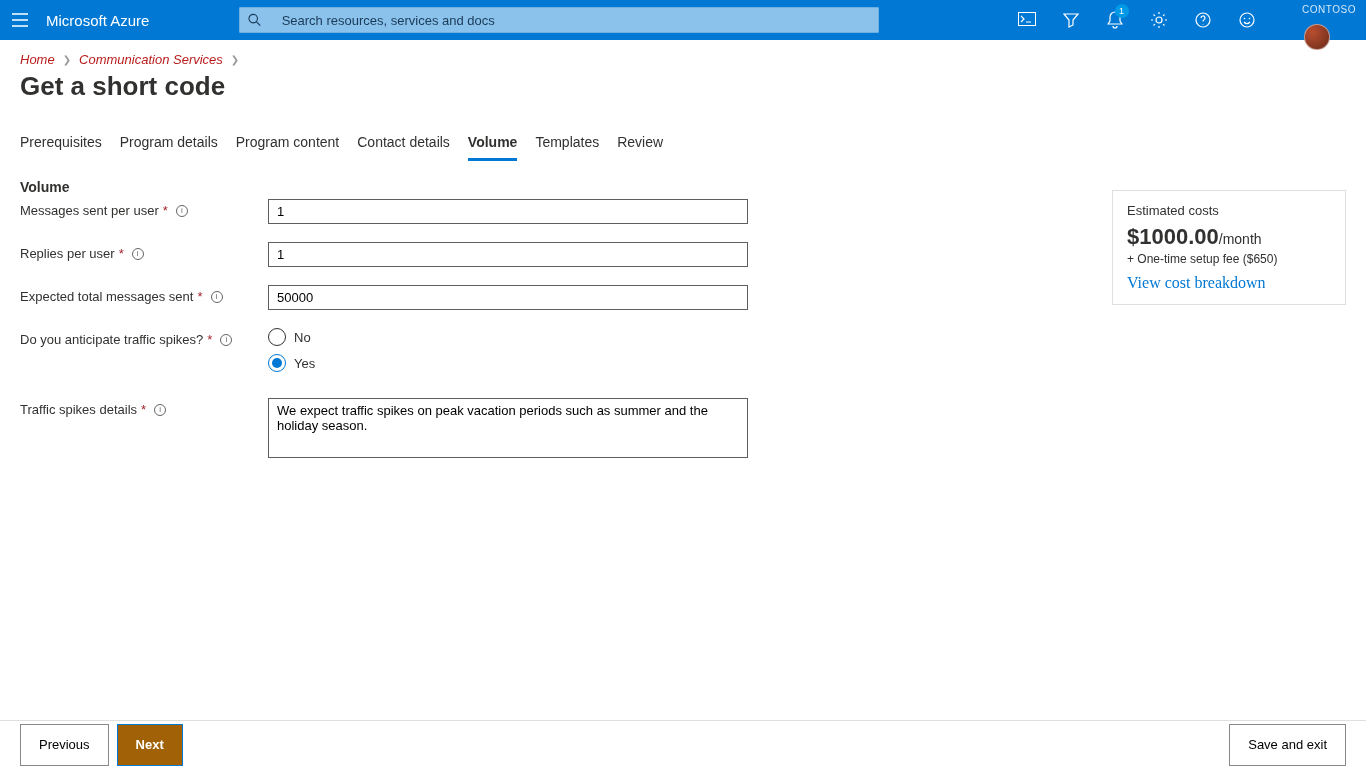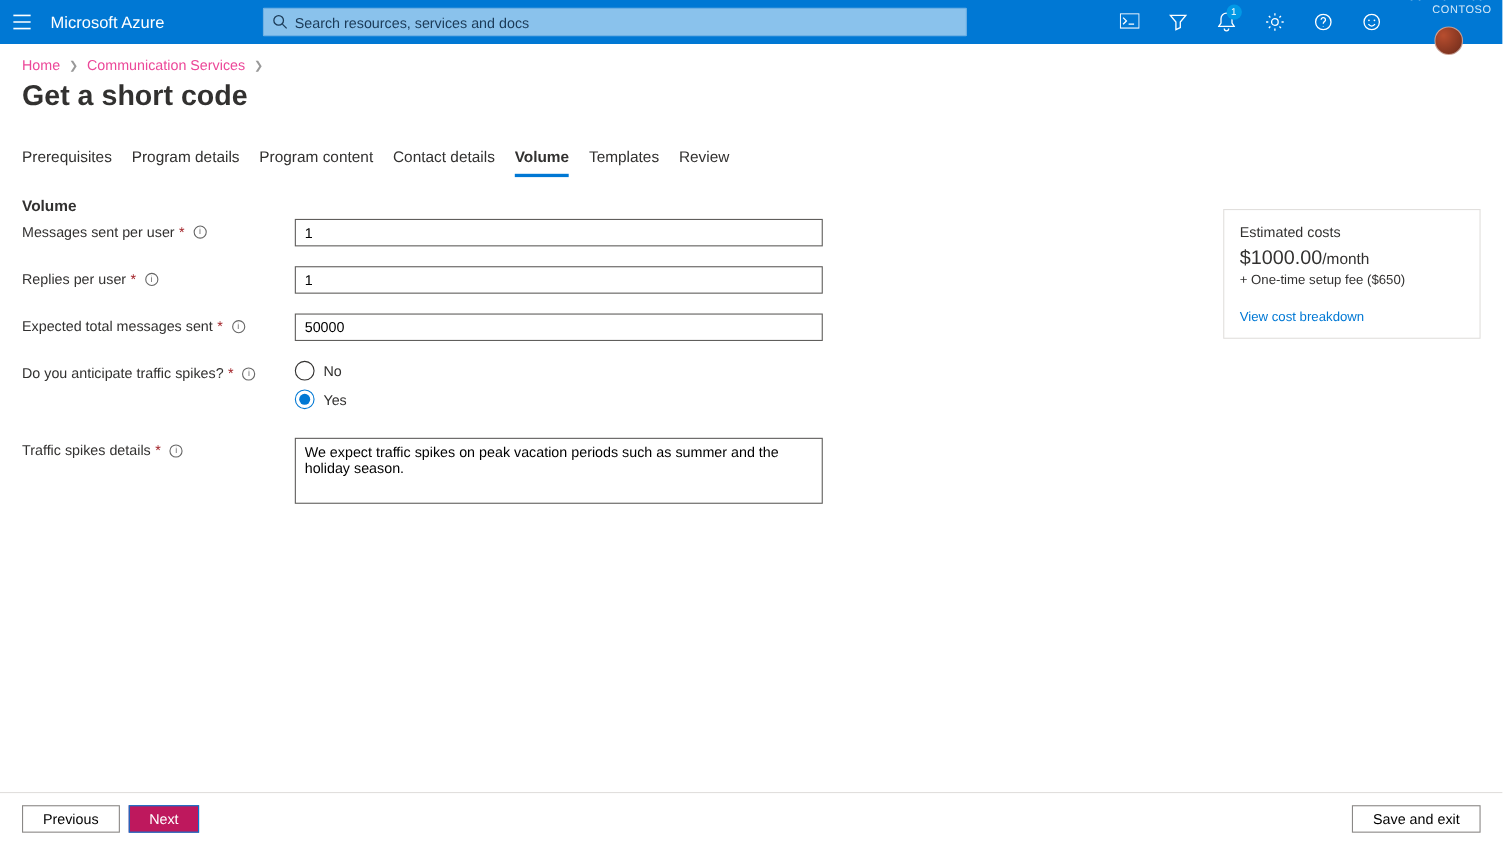--- a/index.html
+++ b/index.html
@@ -19,21 +19,21 @@
 .notif-badge { position: absolute; top: 4px; right: 8px; background: #0099e6; color: #fff; border-radius: 50%; width: 14px; height: 14px; font-size: 9px; display: flex; align-items: center; justify-content: center; }
 .account { display: flex; align-items: center; gap: 8px; margin-left: 10px; cursor: pointer; flex-direction: column; }
 .account-text { text-align: right; line-height: 1.15; }
 .account-name { font-size: 12px; }
 .account-dir { font-size: 10px; color: #d6e9f8; letter-spacing: 0.5px; }
 .avatar { width: 26px; height: 26px; border-radius: 50%; background: radial-gradient(circle at 30% 30%, #b84e2f, #6b2a1a); border: 1px solid rgba(255,255,255,0.5); }
 
 
 .content { padding: 12px 20px 0 20px; position: relative; height: calc(100% - 40px - 48px); overflow: auto; }
 .breadcrumbs { display: flex; align-items: center; gap: 8px; font-size: 13px; margin-bottom: 2px; }
-.breadcrumbs a { color: #ec4899; text-decoration: none; }
+.breadcrumbs a { color: #b91c1c; text-decoration: none; font-style: italic; }
 .bc-sep { color: #999; font-size: 10px; }
 .page-title { font-size: 26px; font-weight: 600; margin-top: 4px; margin-bottom: 28px; }
 
 .tabs { display: flex; gap: 18px; border-bottom: none; margin-bottom: 18px; }
 .tab { font-size: 14px; padding: 4px 0 8px 0; color: #323130; cursor: pointer; border-bottom: 3px solid transparent; }
 .tab.active { font-weight: 600; border-bottom-color: #0078d4; }
 
 .section-heading { font-size: 14px; font-weight: 600; margin-bottom: 4px; }
 .section-sub { font-size: 13px; color: #323130; margin-bottom: 18px; }
 
@@ -46,50 +46,50 @@
 .form-control textarea { height: 60px; resize: none; }
 
 .radio-row { display: flex; align-items: center; gap: 8px; margin-bottom: 8px; cursor: pointer; }
 .radio-outer { width: 18px; height: 18px; border: 1px solid #323130; border-radius: 50%; display: flex; align-items: center; justify-content: center; }
 .radio-outer.selected { border-color: #0078d4; }
 .radio-inner { width: 10px; height: 10px; background: #0078d4; border-radius: 50%; }
 
 
 .cost-card { position: absolute; right: 20px; top: 150px; width: 234px; border: 1px solid #e1dfdd; padding: 12px 14px; }
 .cost-title { font-size: 13px; margin-bottom: 6px; }
-.cost-amount { font-size: 18px; font-weight: 400; }
+.cost-amount { font-size: 22px; font-weight: 700; }
 .cost-unit { font-size: 14px; font-weight: 400; }
 .cost-fee { font-size: 12px; margin-top: 2px; }
-.cost-link { color: #0078d4; font-size: 12px; margin-top: 20px; display: inline-block; text-decoration: none; cursor: pointer; }
+.cost-link { color: #0078d4; font-size: 16px; margin-top: 8px; display: inline-block; text-decoration: none; cursor: pointer; font-family: Liberation Serif, serif; }
 
 
 .footer { position: absolute; bottom: 0; left: 0; right: 0; height: 48px; border-top: 1px solid #e1dfdd; display: flex; align-items: center; padding: 0 20px; background: #fff; }
-.btn { height: 25px; padding: 0 18px; font-size: 13px; border: 1px solid #8a8886; background: #fff; cursor: pointer; font-family: inherit; }
-.btn.primary { background: #be185d; border-color: #0078d4; color: #fff; margin-left: 8px; }
+.btn { height: 42px; padding: 0 18px; font-size: 13px; border: 1px solid #8a8886; background: #fff; cursor: pointer; font-family: inherit; }
+.btn.primary { background: #a16207; border-color: #0078d4; color: #fff; margin-left: 8px; font-weight: bold; }
 .footer-spacer { flex: 1; }
 
 svg { display: block; }
 </style>
 </head>
 <body>
 
 <div class="topbar">
   <div class="hamburger">
     <svg width="16" height="14" viewBox="0 0 16 14">
         <path d="M0 1h16M0 7h16M0 13h16" stroke="#fff" stroke-width="1.5"></path>
       </svg>
   </div>
   <div class="brand">Microsoft Azure</div>
   <div class="search-wrap">
     <div class="search">
       <svg width="14" height="14" viewBox="0 0 14 14">
           <circle cx="5.5" cy="5.5" r="4.5" stroke="#1b3a57" fill="none" stroke-width="1.2"></circle>
           <path d="M9 9l4 4" stroke="#1b3a57" stroke-width="1.2"></path>
         </svg>
-      <input type="text" style="margin-left: 6px;" placeholder="Search resources, services and docs">
+      <input type="text" style="margin-left: 20px;" placeholder="Search resources, services and docs">
     </div>
   </div>
   <div class="topbar-spacer"></div>
   <div class="top-icons">
     <div class="top-icon">
       <svg width="18" height="16" viewBox="0 0 18 16">
           <rect x="0.5" y="0.5" width="17" height="13" stroke="#fff" fill="none"></rect>
           <path d="M3 4l3 3-3 3M8 10h5" stroke="#fff" fill="none" stroke-width="1.2"></path>
         </svg>
     </div>

